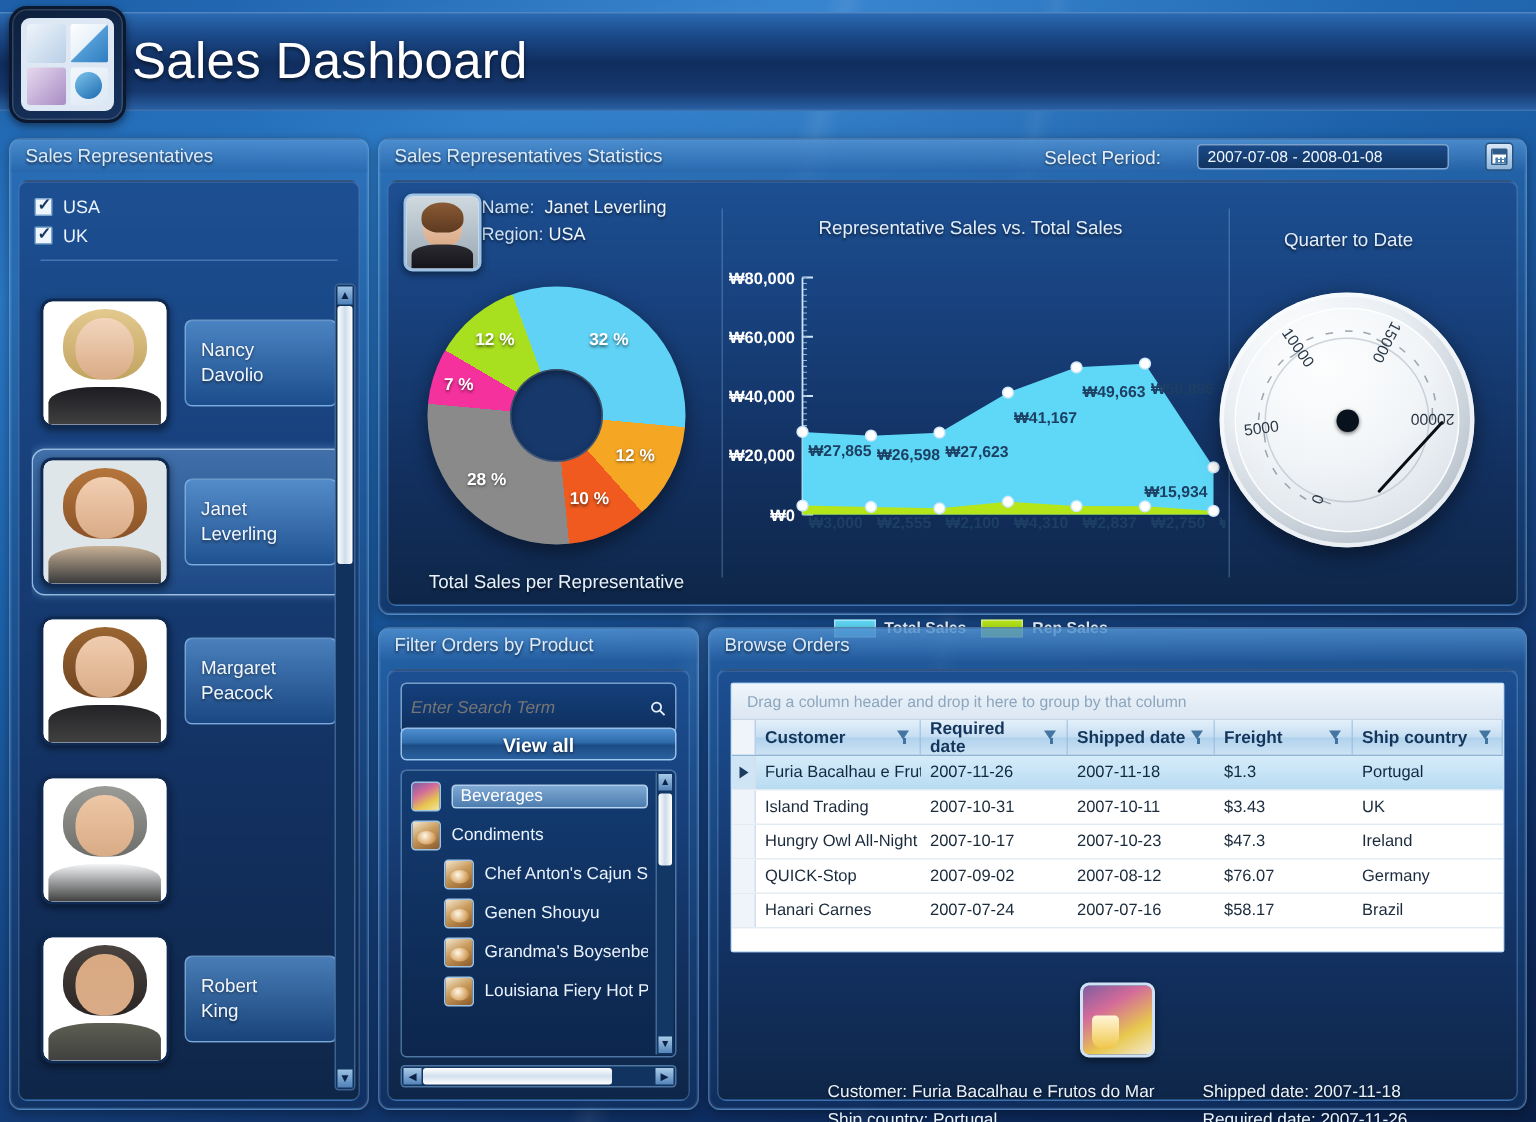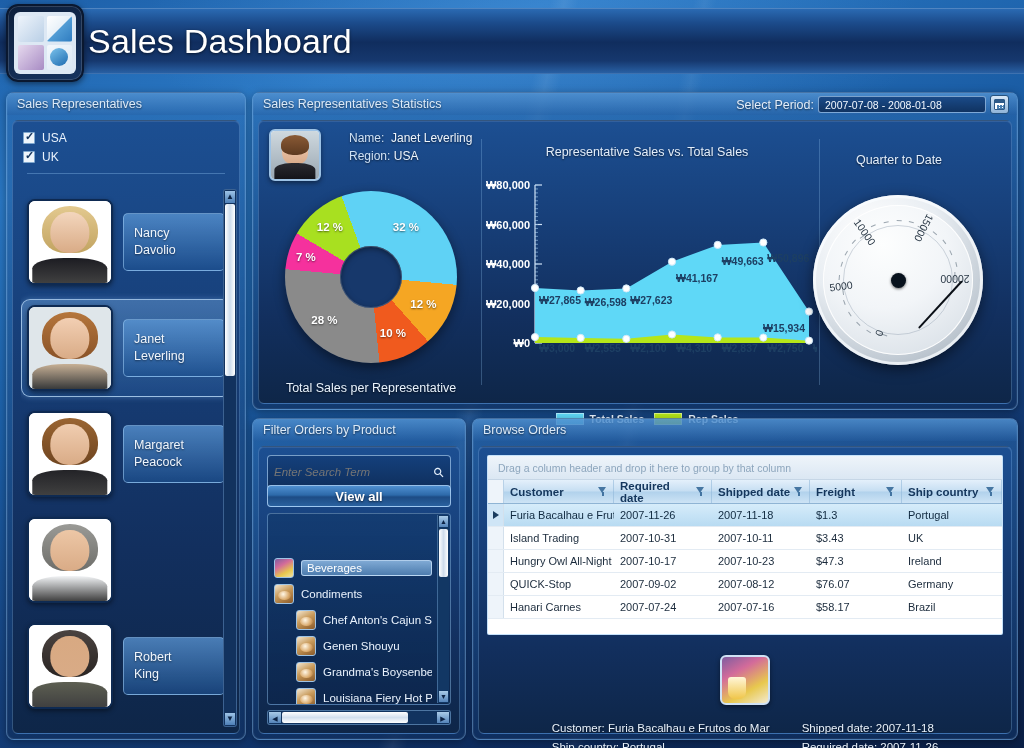--- a/index.html
+++ b/index.html
@@ -81,34 +81,34 @@
   .vscroll .arr.up { top:1px; } .vscroll .arr.dn { bottom:1px; }
 
   
   .face { position:absolute; inset:0; }
   .face .hair { position:absolute; border-radius:50% 50% 42% 42%; }
   .face .head { position:absolute; left:50%; transform:translateX(-50%); border-radius:48% 48% 46% 46%; }
   .face .body { position:absolute; left:50%; transform:translateX(-50%); bottom:0; border-radius:42% 42% 0 0; }
 
   
   #stats { left:252px; top:92px; width:766px; height:318px; }
-  .period-wrap { position:absolute; right:8px; top:2px; display:flex; align-items:center; gap:4px; }
+  .period-wrap { position:absolute; right:8px; top:2px; display:flex; align-items:center; gap:24px; }
   .period-label { font-size:12.5px; color:#e4eefa; text-shadow:0 1px 2px rgba(0,0,0,0.6); }
   .period-box { width:168px; height:17px; border-radius:3px; font-size:10.5px; line-height:17px;
     padding-left:6px; color:#f2f8ff;
     background: linear-gradient(180deg,#1a4a88,#103361); border:1px solid rgba(170,210,250,0.70); }
   .period-btn { width:19px; height:19px; border-radius:3px; display:flex; align-items:center; justify-content:center;
     background: linear-gradient(180deg,#d8e8f7,#8fb4d8); border:1px solid #26537f; }
   .cal-ico { width:11px; height:11px; background:#fff; border:1px solid #2d5a88; border-radius:1px; position:relative; }
   .cal-ico::before{content:"";position:absolute;left:0;right:0;top:0;height:3px;background:#2d5a88;}
   .cal-ico::after{content:"";position:absolute;left:1.5px;top:5px;width:7px;height:4px;
     background: repeating-linear-gradient(90deg,#4a7fb0 0 1.5px,transparent 1.5px 3px),
                 repeating-linear-gradient(0deg,#4a7fb0 0 1px,transparent 1px 2px);}
 
-  .who { position:absolute; left:10px; top:8px; display:flex; gap:28px; align-items:flex-start; }
+  .who { position:absolute; left:10px; top:8px; display:flex; gap:0; align-items:flex-start; }
   .who-photo { width:52px; height:52px; border-radius:6px; border:2px solid #9cc2e6; background:#fff;
     box-shadow:0 2px 5px rgba(0,0,0,0.45); overflow:hidden; position:relative; }
   .who-txt { font-size:12px; line-height:1.5; color:#eef5fd; text-shadow:0 1px 2px rgba(0,0,0,0.55); }
   .who-txt b { font-weight:400; color:#cfe1f5; }
 
   .sect-title { position:absolute; font-size:12.5px; color:#e3eefb; text-shadow:0 1px 2px rgba(0,0,0,0.6); }
 
   .vrule { position:absolute; top:18px; bottom:18px; width:1px; background:rgba(150,200,245,0.28); }
 
   
@@ -507,21 +507,21 @@
 
 <div class="panel" id="filter">
   <div class="panel-head">Filter Orders by Product</div>
   <div class="panel-body">
     <div class="search-box">
       <input placeholder="Enter Search Term" style="">
       <span class="search-ico">⚲</span>
     </div>
     <div class="viewall">View all</div>
     <div class="prod-list">
-      <div id="prod-rows" style="padding:4px 14px 4px 2px;margin-top:37px;">
+      <div id="prod-rows" style="padding:4px 14px 4px 2px;">
           <div class="prod-row sel">
             <span class="pico bev"></span>
             <span class="lbl">Beverages</span>
           </div>
           <div class="prod-row">
             <span class="pico con"></span>
             <span class="lbl">Condiments</span>
           </div>
           <div class="prod-row child">
             <span class="pico con"></span>

